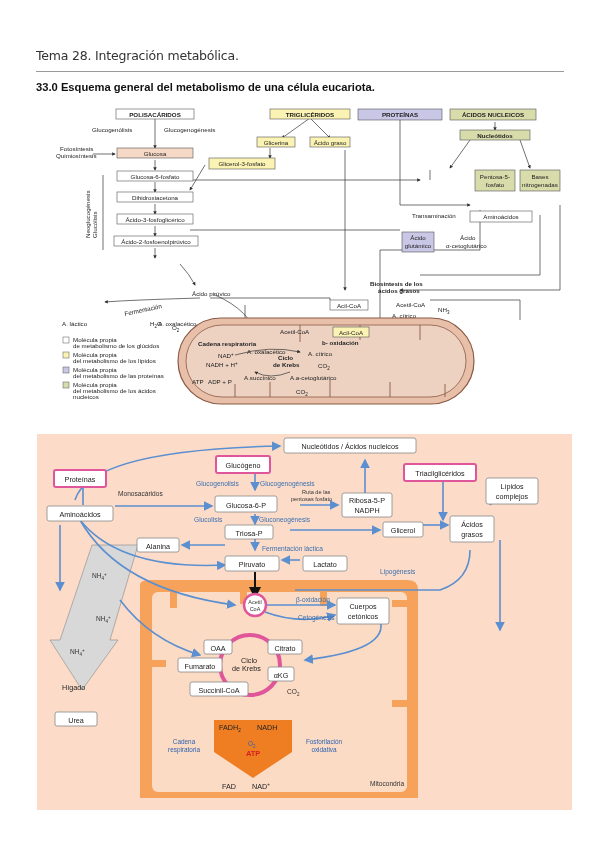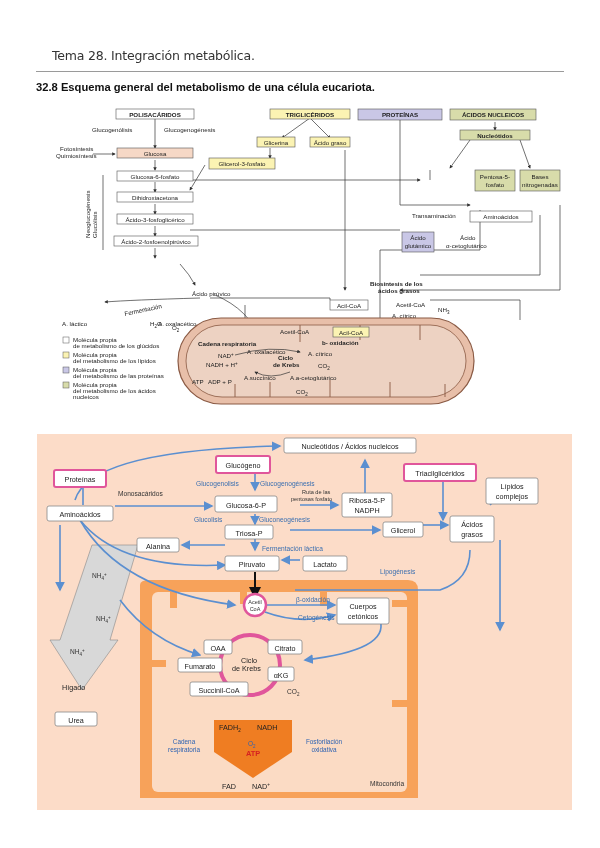--- a/index.html
+++ b/index.html
@@ -1,34 +1,34 @@
 <!DOCTYPE html>
 <html><head>
 <meta charset="utf-8">
 <style>
   html,body{margin:0;padding:0;background:#fff;}
   body{width:600px;height:848px;position:relative;overflow:hidden;font-family:"DejaVu Sans",sans-serif;color:#222;}
-  .hdr{position:absolute;left:52px;top:48px;font-size:12.5px;color:#333;letter-spacing:-0.2px;}
+  .hdr{position:absolute;left:36px;top:48px;font-size:12.5px;color:#333;letter-spacing:-0.2px;}
   .hr{position:absolute;left:36px;right:36px;top:71px;height:1px;background:#9a9a9a;}
   .sec{position:absolute;left:36px;top:81px;font-family:"Liberation Sans",sans-serif;font-weight:bold;font-size:11.2px;color:#111;}
   .fig{position:absolute;left:0;top:0;}
   svg text{font-family:"Liberation Sans",sans-serif;}
   .t1{font-size:6.2px;fill:#222;}
   .t1b{font-size:6.2px;fill:#222;font-weight:bold;}
   .t2{font-size:7.2px;fill:#222;}
   .t2c{font-size:6.6px;fill:#333;}
   .tblue{font-size:6.6px;fill:#3a6fb0;}
   .tbluel{font-size:6.4px;fill:#2f63b2;}
 </style>
 </head>
 <body>
 
 <div class="hdr">Tema 28. Integración metabólica.</div>
 <div class="hr"></div>
-<div class="sec">32.8 Esquema general del metabolismo de una célula eucariota.</div>
+<div class="sec">33.0 Esquema general del metabolismo de una célula eucariota.</div>
 
 <svg class="fig" width="600" height="848" viewBox="0 0 600 848">
   <defs>
     <marker id="ah" markerWidth="5" markerHeight="5" refX="4" refY="2.5" orient="auto">
         <path d="M0,0 L5,2.5 L0,5 z" fill="#333"></path>
       </marker>
     <marker id="ab" markerWidth="6" markerHeight="6" refX="5" refY="3" orient="auto">
         <path d="M0,0 L6,3 L0,6 z" fill="#5b8fd0"></path>
       </marker>
     <marker id="abk" markerWidth="6" markerHeight="6" refX="5" refY="3" orient="auto">

